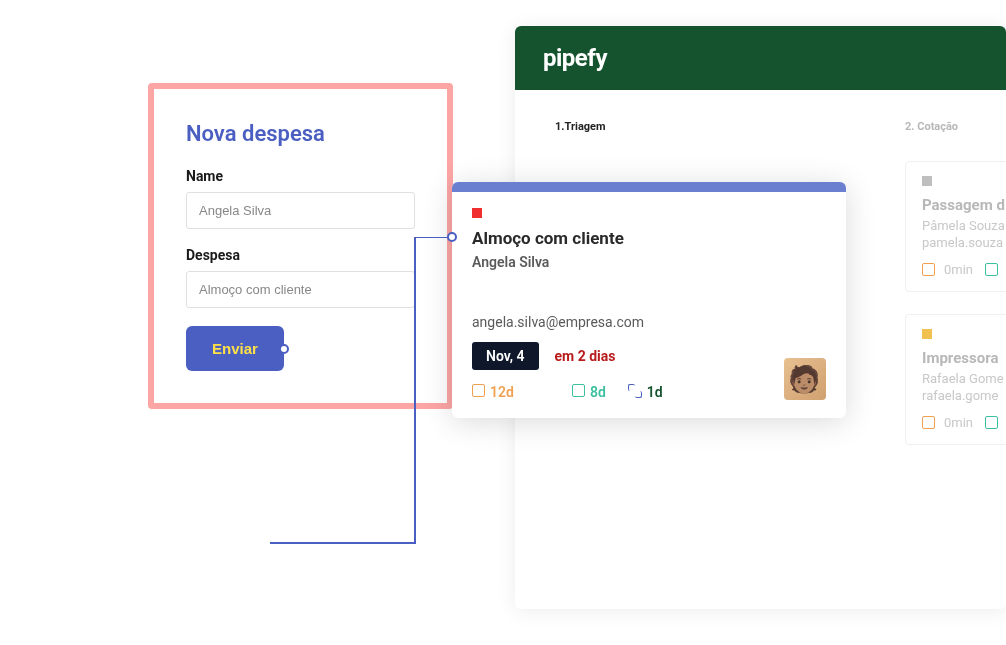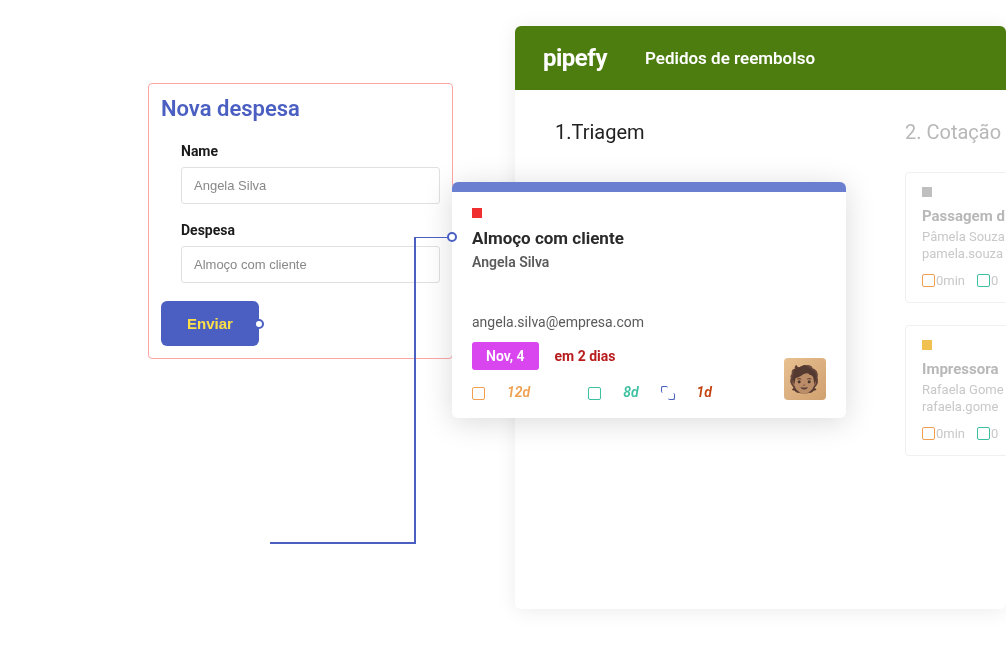--- a/index.html
+++ b/index.html
@@ -12,34 +12,33 @@
       position: relative;
     }
     
     
     .form-card {
       position: absolute;
       left: 148px;
       top: 83px;
       width: 305px;
       background: #fff;
-      border: 1px solid #fca5a5;
+      border: 6px solid #fca5a5;
       border-radius: 4px;
-      padding: 12px;
+      padding: 32px;
       z-index: 1;
     }
     .form-title {
       color: #4a5fc1;
       font-size: 22px;
       font-weight: 600;
       margin-bottom: 22px;
     }
     .form-field {
       margin-bottom: 18px;
-      margin-left: 20px;
     }
     .form-label {
       font-weight: 700;
       font-size: 14px;
       color: #1a1a1a;
       display: block;
       margin-bottom: 8px;
     }
     .form-input {
       width: 100%;
@@ -80,21 +79,21 @@
       top: 26px;
       width: 491px;
       height: 583px;
       background: #fff;
       border-radius: 6px;
       box-shadow: 0 2px 20px rgba(0,0,0,0.08);
       overflow: hidden;
       z-index: 2;
     }
     .board-header {
-      background: #4d7c0f;
+      background: #14532d;
       color: #fff;
       padding: 18px 28px;
       display: flex;
       align-items: center;
       gap: 38px;
       text-align: center;
     }
     .logo {
       font-size: 24px;
       font-weight: 700;
@@ -109,22 +108,22 @@
     .board-columns {
       display: flex;
       padding: 30px 0 0 40px;
       gap: 0;
     }
     .column {
       width: 300px;
       flex-shrink: 0;
     }
     .column-title {
-      font-size: 20px;
-      font-weight: 400;
+      font-size: 11px;
+      font-weight: 700;
       color: #222;
       margin-bottom: 28px;
     }
     .column-faded .column-title {
       color: #b8b8b8;
     }
     .column-faded .mini-card {
       opacity: 1;
     }
     .mini-card {
@@ -158,21 +157,21 @@
     .mini-meta {
       display: flex;
       gap: 12px;
       margin-top: 12px;
       font-size: 13px;
       color: #c8c8c8;
     }
     .mini-meta span {
       display: flex;
       align-items: center;
-      gap: 1px;
+      gap: 9px;
     }
     .ico-sq {
       width: 13px;
       height: 13px;
       border: 1.5px solid;
       border-radius: 2px;
       display: inline-block;
       position: relative;
     }
     .ico-sq.orange { border-color: #f0a050; }
@@ -221,49 +220,48 @@
       margin-bottom: 3px;
       margin-top: 44px;
     }
     .detail-date-row {
       display: flex;
       align-items: center;
       gap: 16px;
       margin: 12px 0 14px;
     }
     .date-chip {
-      background: #d946ef;
+      background: #0f172a;
       color: #fff;
       padding: 6px 14px;
       border-radius: 3px;
       font-size: 14px;
       font-weight: 600;
     }
     .date-text {
       font-size: 14px;
       font-weight: 700;
       color: #b91c1c;
     }
     .detail-meta {
       display: flex;
       gap: 22px;
       font-size: 14px;
       color: #888;
       align-items: center;
     }
     .detail-meta span {
       display: flex;
-      align-items: flex-end;
-      gap: 22px;
-      font-weight: 600;
-      font-style: italic;
+      align-items: flex-start;
+      gap: 5px;
+      font-weight: 600;
     }
     .meta-orange { color: #f0a050; }
     .meta-teal { color: #3cc0a0; padding-left: 36px; }
-    .meta-blue { color: #c2410c; }
+    .meta-blue { color: #14532d; }
     .avatar {
       position: absolute;
       right: 20px;
       bottom: 18px;
       width: 42px;
       height: 42px;
       border-radius: 4px;
       background: linear-gradient(135deg, #e8c090 0%, #d0a070 100%);
       display: flex;
       align-items: center;
@@ -330,21 +328,20 @@
     <span>Enviar</span>
     <span class="submit-dot"></span>
   </button>
 </div>
 
 <div class="board">
   <div class="board-header">
     <div class="logo">
       <span>pipefy</span>
     </div>
-    <div class="board-title">Pedidos de reembolso</div>
   </div>
 
   <div class="board-columns">
     <div class="column">
       <div class="column-title">1.Triagem</div>
     </div>
 
     <div class="column column-faded" style="margin-left:50px;">
       <div class="column-title">2. Cotação</div>
 

